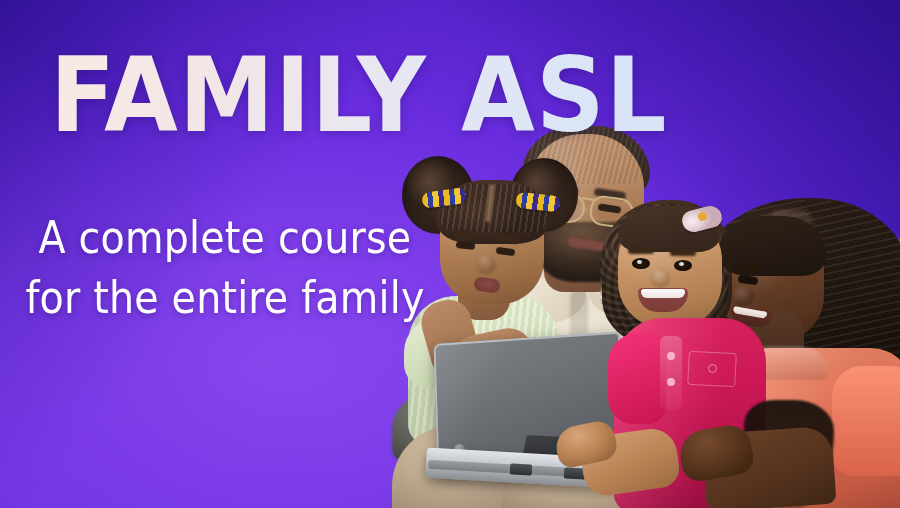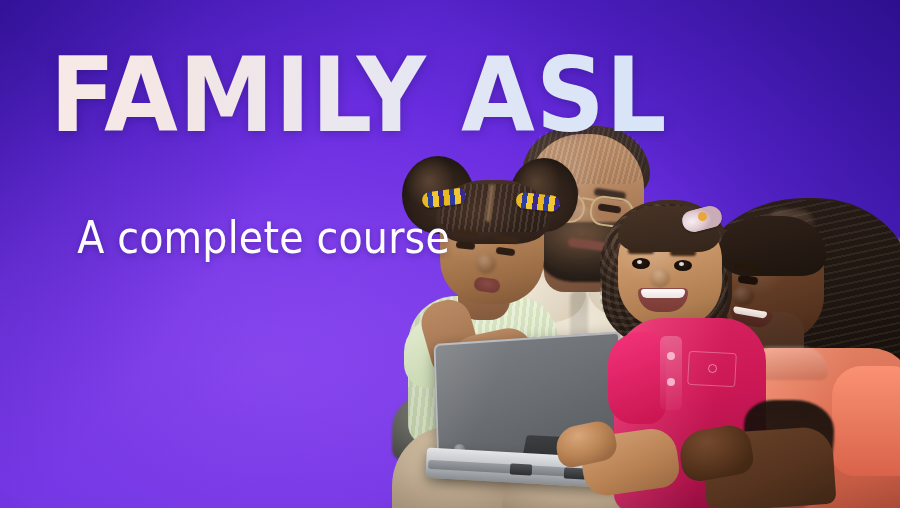--- a/index.html
+++ b/index.html
@@ -64,21 +64,21 @@
     background-clip: text;
     color: transparent;
     -webkit-text-fill-color: transparent;
     filter: drop-shadow(0 2px 5px rgba(28,8,86,0.30));
   }
   .subtitle {
     position: absolute;
     left: 0; top: 208px;
     width: 450px;
     margin: 0;
-    text-align: right;
+    text-align: center;
     color: #fdfdff;
     font-family: "DejaVu Sans Condensed", "Liberation Sans Narrow", "Liberation Sans", sans-serif;
     font-weight: 400;
     font-size: 44px;
     line-height: 1.36;
     letter-spacing: 0.2px;
     text-shadow: 0 2px 6px rgba(30,10,90,0.35);
   }
   .subtitle .ln { display: block; white-space: nowrap; }
 
@@ -857,16 +857,17 @@
     <div class="ph mom-arm"></div>
     <div class="ph mom-hand"></div>
   </div>
 
   <div class="vignette"></div>
 
   <div class="text-block">
     <h1 class="headline">FAMILY ASL</h1>
     <p class="subtitle">
       <span class="ln">A complete course</span>
+      <span class="ln">for the entire family</span>
     </p>
   </div>
 
 </div>
 
 </body></html>

